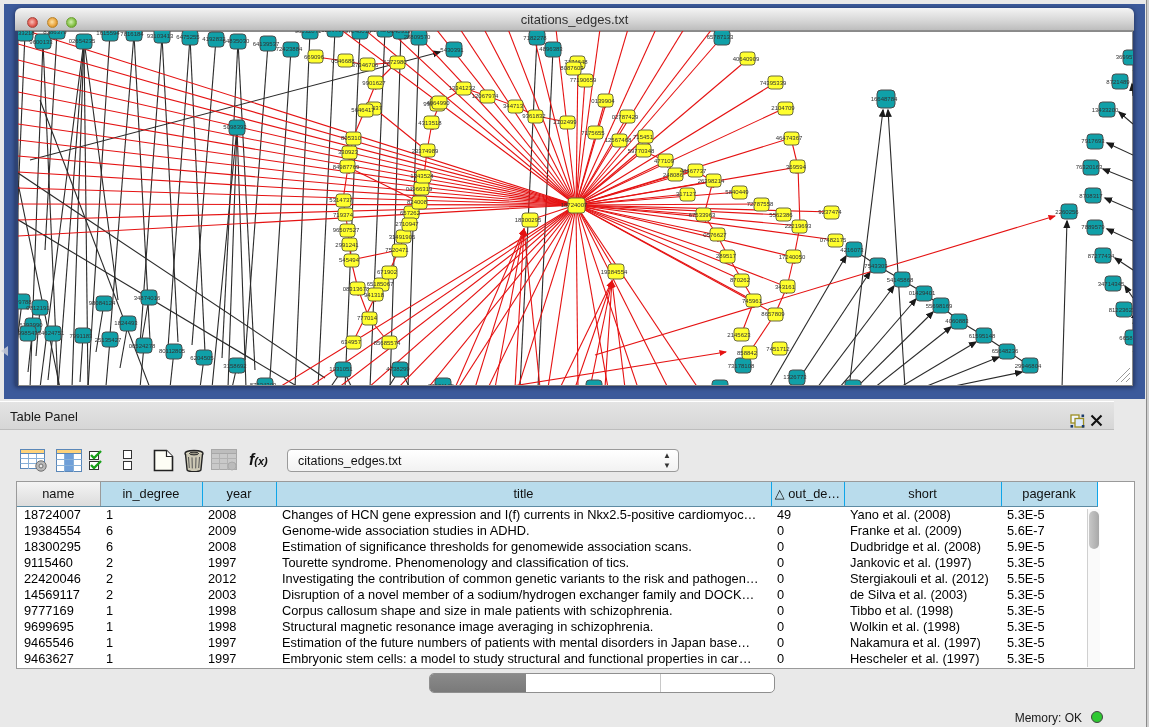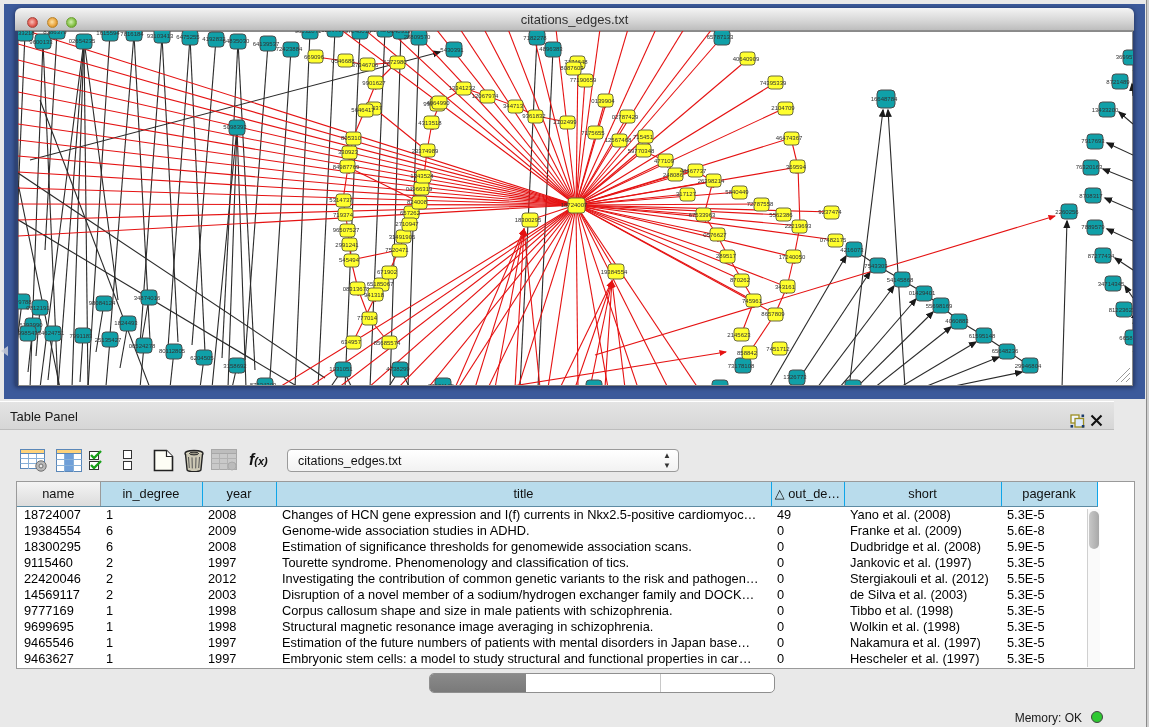--- a/index.html
+++ b/index.html
@@ -652,21 +652,21 @@
             <td class="c5">Yano et al. (2008)</td>
             <td class="c6">5.3E‑5</td>
           </tr>
 <tr>
             <td class="c0">19384554</td>
             <td class="c1">6</td>
             <td class="c2">2009</td>
             <td class="c3">Genome‑wide association studies in ADHD.</td>
             <td class="c4">0</td>
             <td class="c5">Franke et al. (2009)</td>
-            <td class="c6">5.6E‑8</td>
+            <td class="c6">5.6E‑7</td>
           </tr>
 <tr>
             <td class="c0">18300295</td>
             <td class="c1">6</td>
             <td class="c2">2008</td>
             <td class="c3">Estimation of significance thresholds for genomewide association scans.</td>
             <td class="c4">0</td>
             <td class="c5">Dudbridge et al. (2008)</td>
             <td class="c6">5.9E‑5</td>
           </tr>

